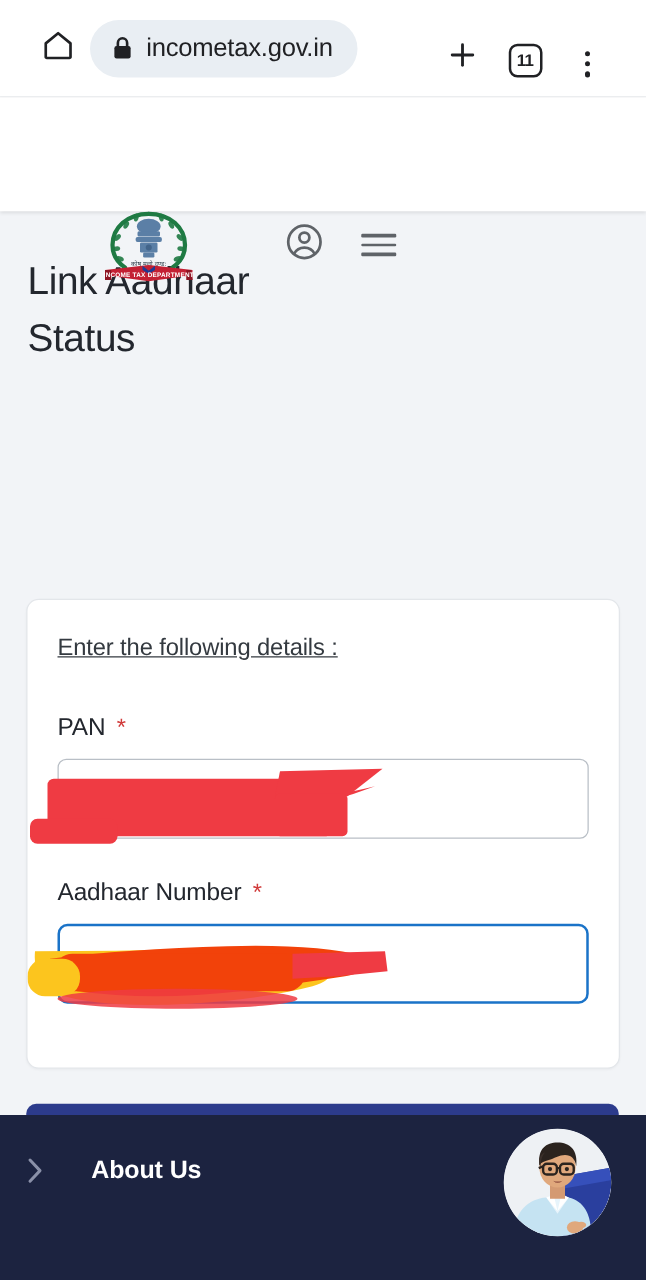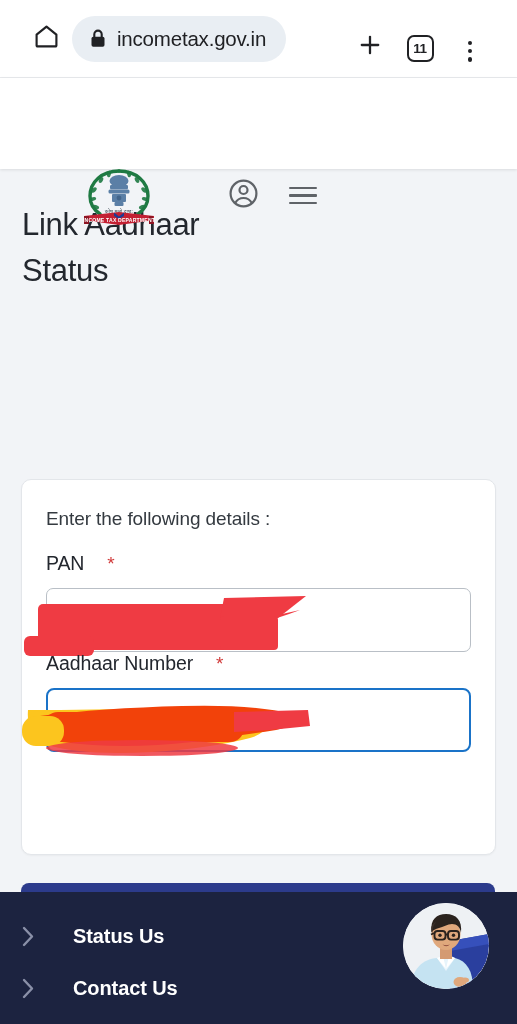--- a/index.html
+++ b/index.html
@@ -134,32 +134,33 @@
     background: #ffffff;
     border: 1px solid #e3e6ea;
     border-radius: 10px;
     box-shadow: 0 1px 2px rgba(0,0,0,0.04);
     padding: 28px 24px 0 24px;
   }
   .form-intro {
     font-size: 19px;
     color: #343a40;
     letter-spacing: -0.1px;
-    margin-bottom: 22px;
+    margin-bottom: 41px;
+    text-decoration: underline;
   }
   .field { position: relative; }
-  .field + .field { }
+  .field + .field { margin-top: 32px; }
   .field-label {
     font-size: 19.5px;
     color: #23272e;
     letter-spacing: -0.1px;
     margin-bottom: 13px;
     display: flex;
     align-items: baseline;
-    gap: 23px;
+    gap: 9px;
   }
   .req-star { color: #d13b3b; font-size: 19px; line-height: 1; }
   .text-input {
     width: 100%;
     height: 64px;
     border: 1px solid #b9bfc6;
     border-radius: 7px;
     background: #ffffff;
     font-size: 19px;
     font-family: "Liberation Sans", sans-serif;
@@ -400,31 +401,23 @@
   </div>
 
   <div class="site-footer">
 
     <div class="footer-link">
       <span class="footer-chev">
         <svg width="13" height="21" viewBox="0 0 13 21" fill="none" stroke="#8a90a8" stroke-width="2.4" stroke-linecap="round" stroke-linejoin="round">
           <polyline points="2,2 10,10.5 2,19"></polyline>
         </svg>
       </span>
-      <span>Status Us</span>
-    </div>
-
-    <div class="footer-link">
-      <span class="footer-chev">
-        <svg width="13" height="21" viewBox="0 0 13 21" fill="none" stroke="#8a90a8" stroke-width="2.4" stroke-linecap="round" stroke-linejoin="round">
-          <polyline points="2,2 10,10.5 2,19"></polyline>
-        </svg>
-      </span>
-      <span>Contact Us</span>
-    </div>
+      <span>About Us</span>
+    </div>
+
   </div>
 
   <div class="chat-avatar">
     <span>
       <svg width="86" height="86" viewBox="0 0 86 86">
         <defs>
           <clipPath id="avclip">
               <circle cx="43" cy="43" r="43"></circle>
             </clipPath>
         </defs>

